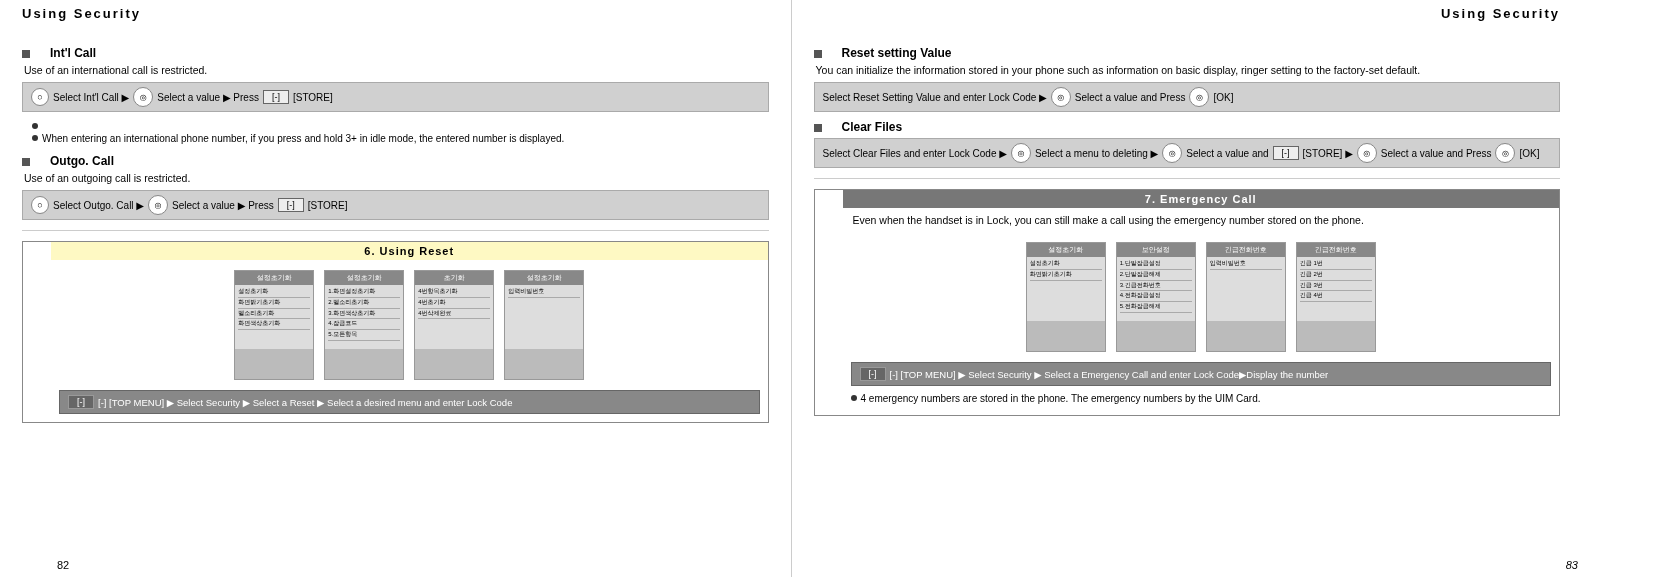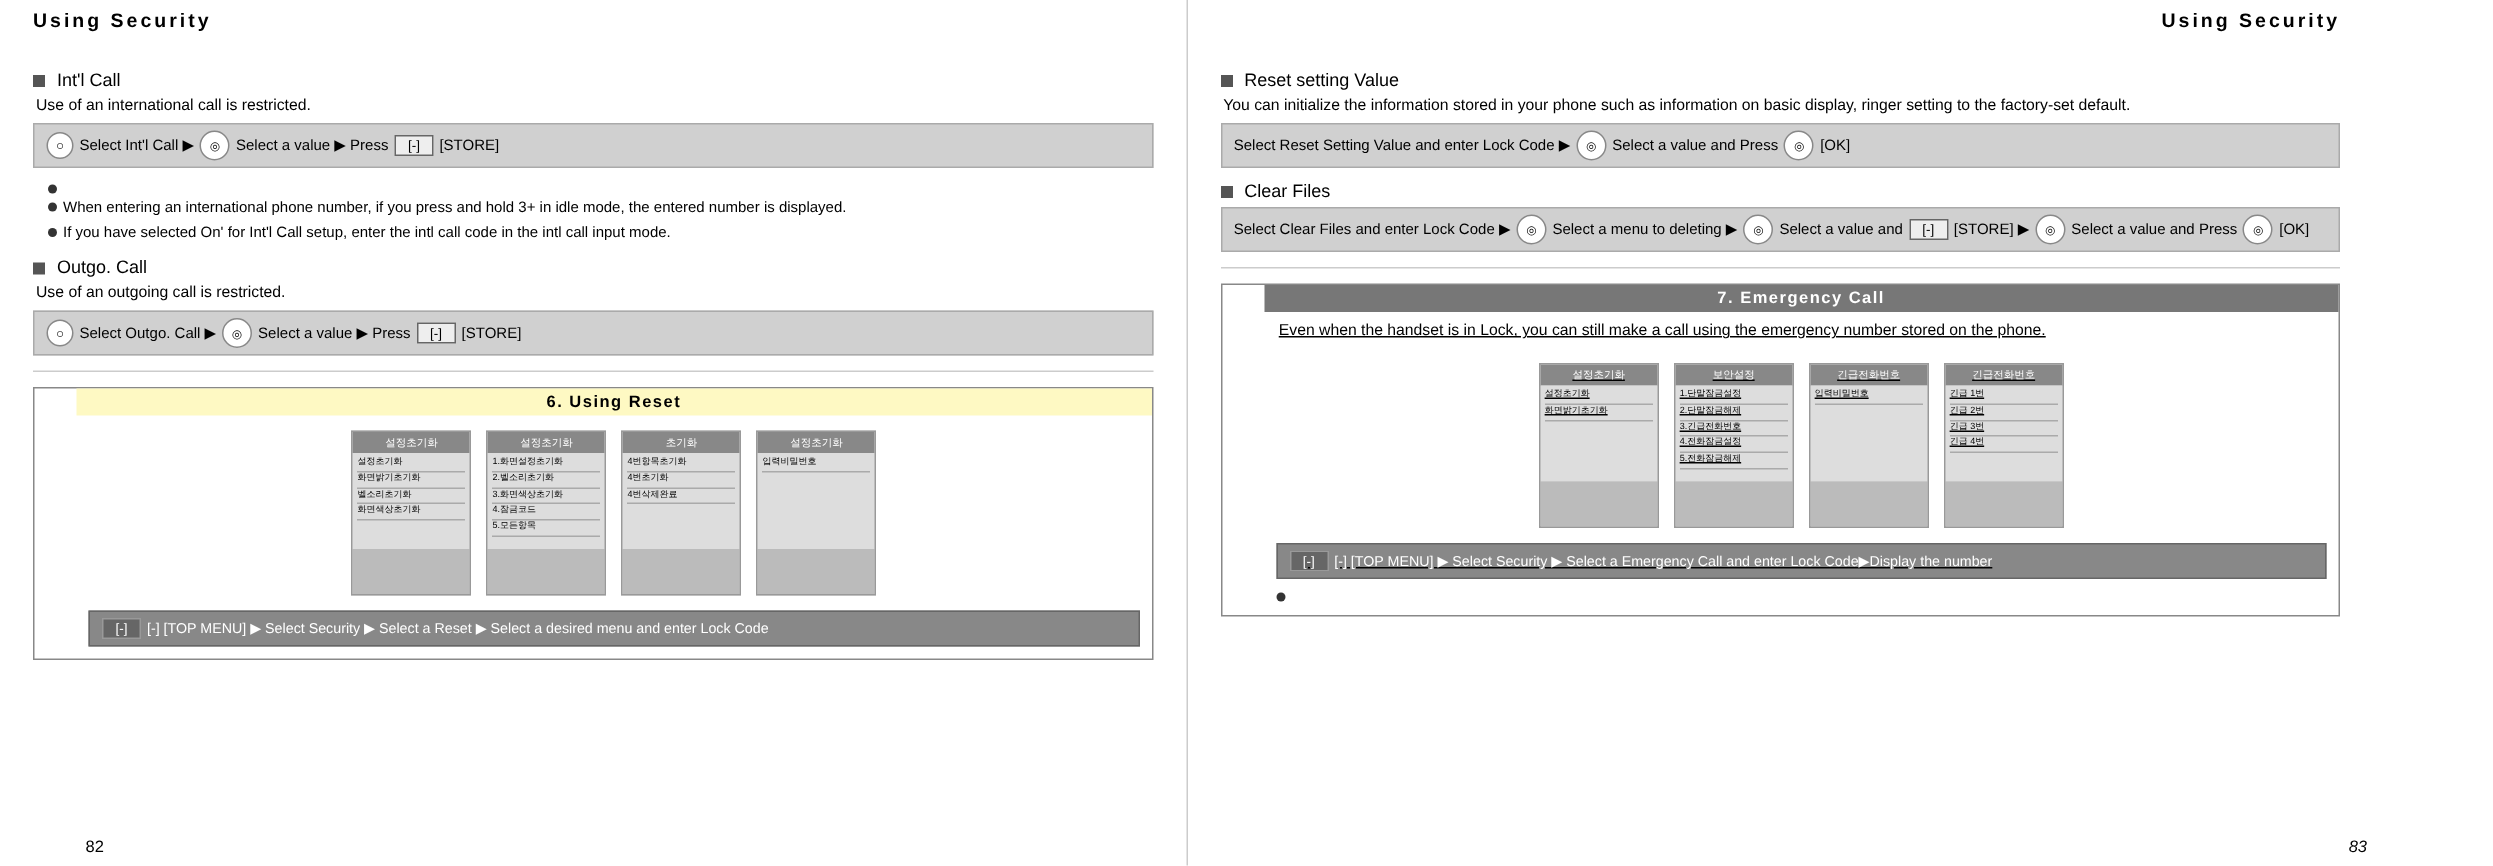--- a/index.html
+++ b/index.html
@@ -46,25 +46,25 @@
       bottom: 6px;
       right: 4px;
       font-size: 11px;
       font-style: italic;
     }
     .content {
       margin-top: 28px;
     }
     .section-title {
       font-size: 12px;
-      font-weight: normal;
+      font-weight: bold;
       margin-bottom: 4px;
       display: flex;
       align-items: center;
-      gap: 4px;
+      gap: 16px;
     }
     .section-desc {
       font-size: 10.5px;
       margin-bottom: 6px;
       margin-left: 2px;
     }
     .instruction-bar {
       background: #d0d0d0;
       border: 1px solid #aaa;
       padding: 4px 8px;
@@ -241,24 +241,20 @@
       </div>
 
       <div class="bullet-list">
         <div class="bullet-item">
           <span class="bullet-dot"></span>
         </div>
         <div class="bullet-item">
           <span class="bullet-dot"></span>
           <span>When entering an international phone number, if you press and hold  3+  in idle mode, the entered number is displayed.</span>
         </div>
-        <div class="bullet-item">
-          <span class="bullet-dot"></span>
-          <span>If you have selected  On'  for Int'l Call setup, enter the intl call code in the intl call input mode.</span>
-        </div>
       </div>
 
       <div class="section-title">
         <span class="square-bullet"></span>
         <span>Outgo. Call</span>
       </div>
       <div class="section-desc">Use of an outgoing call is restricted.</div>
       <div class="instruction-bar">
         <span class="nav-icon">○</span>
         <span>Select Outgo. Call ▶</span>
@@ -359,21 +355,21 @@
         <span class="nav-icon-large">◎</span>
         <span>Select a value and Press</span>
         <span class="nav-icon-large">◎</span>
         <span>[OK]</span>
       </div>
 
       <div class="divider"></div>
 
       <div class="section-box">
         <div class="section-box-title-dark">7. Emergency Call</div>
-        <div style="padding: 6px 8px; text-decoration: underline;">
+        <div style="padding: 6px 8px;">
           <div class="section-desc">Even when the handset is in Lock, you can still make a call using the emergency number stored on the phone.</div>
           <div class="phone-images">
 
             <div class="phone-img">
               <div class="phone-screen-header">설정초기화</div>
               <div class="phone-screen-body">
                 <div class="phone-screen-line">설정초기화</div>
                 <div class="phone-screen-line">화면밝기초기화</div>
               </div>
               <div class="phone-body-lower"></div>
@@ -409,20 +405,21 @@
               </div>
               <div class="phone-body-lower"></div>
             </div>
           </div>
           <div class="instruction-bar-dark" style="font-size: 9.5px; margin-bottom: 6px;">
             <span class="key-box" style="background:#666; color:#fff; border-color:#999;">[-]</span>
             <span>[-] [TOP MENU] ▶ Select Security ▶ Select a Emergency Call and enter Lock Code▶Display the number</span>
           </div>
           <div class="bullet-item">
             <span class="bullet-dot"></span>
+            <span>4 emergency numbers are stored in the phone. The emergency numbers by the UIM Card.</span>
           </div>
         </div>
       </div>
 
     </div>
 
     <span class="page-number-right">83</span>
   </div>
 
 </div>

